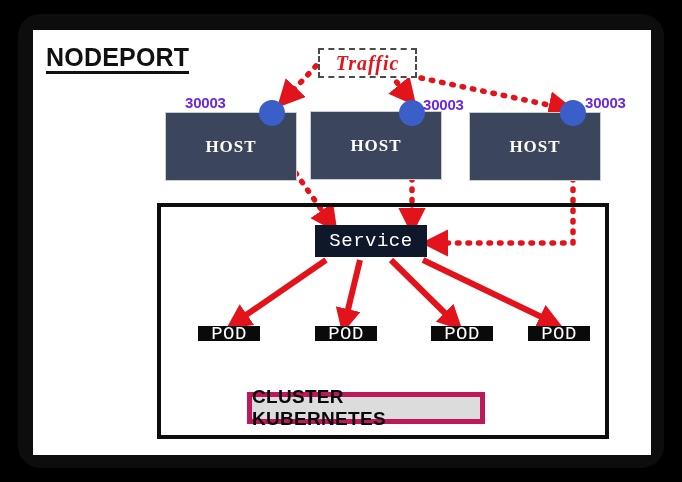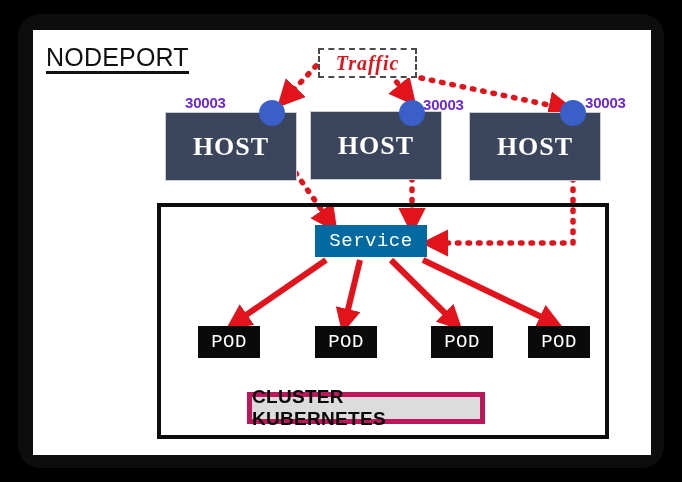--- a/index.html
+++ b/index.html
@@ -34,21 +34,21 @@
     height: 425px;
     background: #ffffff;
     overflow: hidden;
   }
   
   #title {
     position: absolute;
     left: 13px;
     top: 14px;
     font-size: 25px;
-    font-weight: normal;
+    font-weight: bold;
     color: #111111;
     letter-spacing: 0.2px;
     border-bottom: 3px solid #111111;
     padding-bottom: 1px;
     line-height: 1.05;
   }
   
   #traffic {
     position: absolute;
     left: 285px;
@@ -73,21 +73,21 @@
     position: absolute;
     width: 130px;
     height: 67px;
     background: #3b455c;
     display: flex;
     align-items: center;
     justify-content: center;
     color: #ffffff;
     font-family: "Liberation Serif", serif;
     font-weight: bold;
-    font-size: 26px;
+    font-size: 17px;
     letter-spacing: 1px;
     box-shadow: 0 0 0 1px #c9cdd6;
   }
   #host1 { left: 133px; top: 83px; }
   #host2 { left: 278px; top: 82px; }
   #host3 { left: 437px; top: 83px; }
 
   
   .node-dot {
     position: absolute;
@@ -123,34 +123,34 @@
     box-sizing: border-box;
     background: transparent;
   }
   
   #service {
     position: absolute;
     left: 282px;
     top: 195px;
     width: 112px;
     height: 32px;
-    background: #0369a1;
+    background: #0f172a;
     color: #ffffff;
     display: flex;
     align-items: center;
     justify-content: center;
     font-family: "Liberation Mono", monospace;
     font-size: 19px;
     letter-spacing: 0.5px;
   }
   
   .pod {
     position: absolute;
     width: 62px;
-    height: 32px;
+    height: 15px;
     background: #0a0a0a;
     color: #ffffff;
     display: flex;
     align-items: center;
     justify-content: center;
     font-family: "Liberation Mono", monospace;
     font-size: 19px;
     letter-spacing: 0.5px;
     top: 296px;
   }

